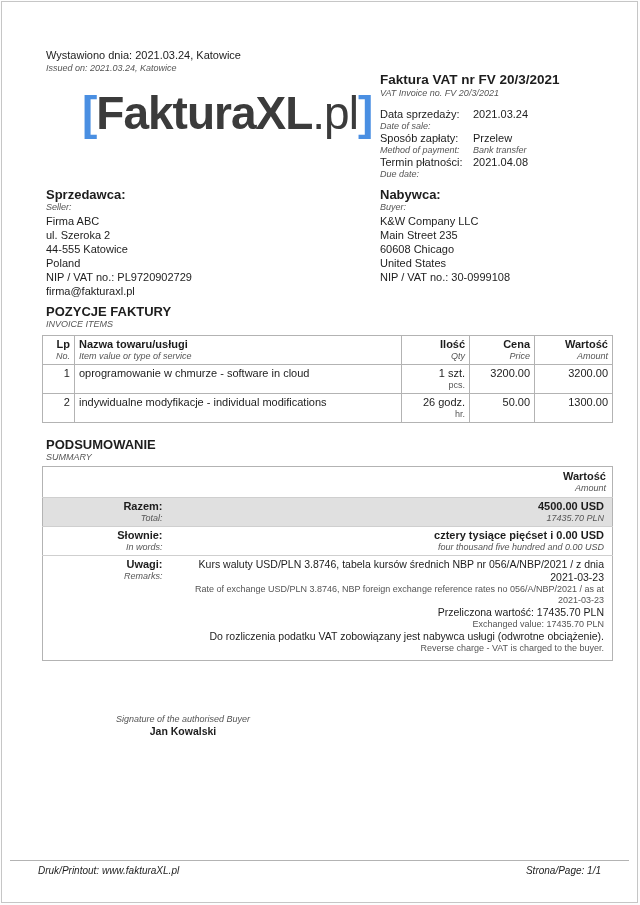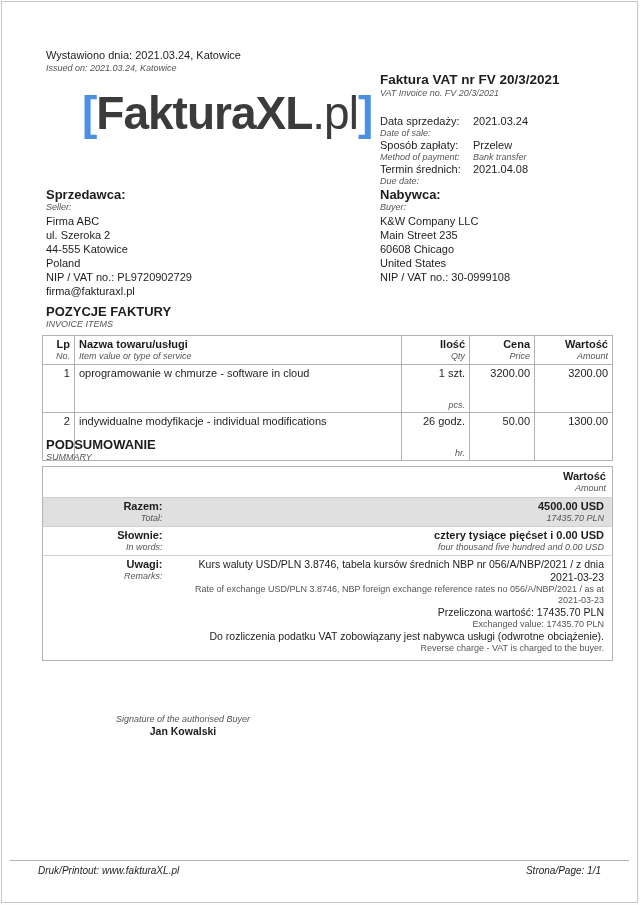--- a/index.html
+++ b/index.html
@@ -19,21 +19,21 @@
 
   
   .logo { left:80px; top:84px; font-size:46px; letter-spacing:-1px; white-space:nowrap; }
   .logo .bracket { color:#4a8fe2; font-weight:600; }
   .logo .name    { color:#3b3b3b; font-weight:bold; }
   .logo .suffix  { color:#3b3b3b; font-weight:normal; }
 
   
   .inv-head { left:378px; top:70px; width:236px; }
   .inv-head .title    { font-size:13.5px; font-weight:bold; line-height:16px; }
-  .inv-head .title-en { font-size:9px; font-style:italic; color:#555; margin-bottom:17px; }
+  .inv-head .title-en { font-size:9px; font-style:italic; color:#555; margin-bottom:10px; }
   .fld { display:grid; grid-template-columns:93px 1fr; }
   .fld .l  { font-size:11px; line-height:13px; }
   .fld .v  { font-size:11px; line-height:13px; }
   .fld .le { font-size:9px;  line-height:11px; font-style:italic; color:#555; }
   .fld .ve { font-size:9px;  line-height:11px; font-style:italic; color:#555; }
 
   
   .party { width:270px; }
   .party .hd    { font-size:13px; font-weight:bold; line-height:15px; }
   .party .hd-en { font-size:9px; font-style:italic; color:#555; margin-bottom:2px; }
@@ -52,21 +52,21 @@
   .items { left:40px; top:333px; width:571px; }
   .items th, .items td { border:1px solid #b3b3b3; padding:2px 4px; vertical-align:top; }
   .items th { font-size:11px; font-weight:bold; text-align:center; line-height:13px; }
   .items th .en { display:block; font-size:9px; font-weight:normal; line-height:11px; }
   .items td { font-size:11px; line-height:13px; height:29px; }
   .items .c-no   { width:32px;  text-align:right; }
   .items .c-name { width:328px; text-align:left; }
   .items .c-qty  { width:68px;  text-align:right; }
   .items .c-prc  { width:65px;  text-align:right; }
   .items .c-amt  { width:78px;  text-align:right; }
-  .items td .sub { display:block; font-size:9px; font-style:italic; color:#555; line-height:10px;margin-top:20px; }
+  .items td .sub { display:block; font-size:9px; color:#555; line-height:10px; }
 
   
   .summary { left:40px; top:464px; width:571px; border:1px solid #b3b3b3; }
   .summary td { font-size:11px; line-height:13px; padding:2px 8px; vertical-align:top; border-top:1px solid #cfcfcf; }
   .summary tr:first-child td { border-top:none; }
   .summary .gray { background:#e0e0e0; }
   .summary .lbl { width:128px; text-align:right; }
   .summary .lbl .b  { display:block; }
   .summary .lbl .en { display:block; font-size:9px; line-height:11px; }
   .summary .val { text-align:right; }
@@ -112,21 +112,21 @@
       <span class="le">Date of sale:</span>
       <span class="ve"></span>
     </div>
     <div class="fld">
       <span class="l">Sposób zapłaty:</span>
       <span class="v">Przelew</span>
       <span class="le">Method of payment:</span>
       <span class="ve">Bank transfer</span>
     </div>
     <div class="fld">
-      <span class="l">Termin średnich:</span>
+      <span class="l">Termin płatności:</span>
       <span class="v">2021.04.08</span>
       <span class="le">Due date:</span>
       <span class="ve"></span>
     </div>
   </div>
 
   <div class="abs party seller">
     <div class="hd">Sprzedawca:</div>
     <div class="hd-en">Seller:</div>
     <div class="line">Firma ABC</div>

